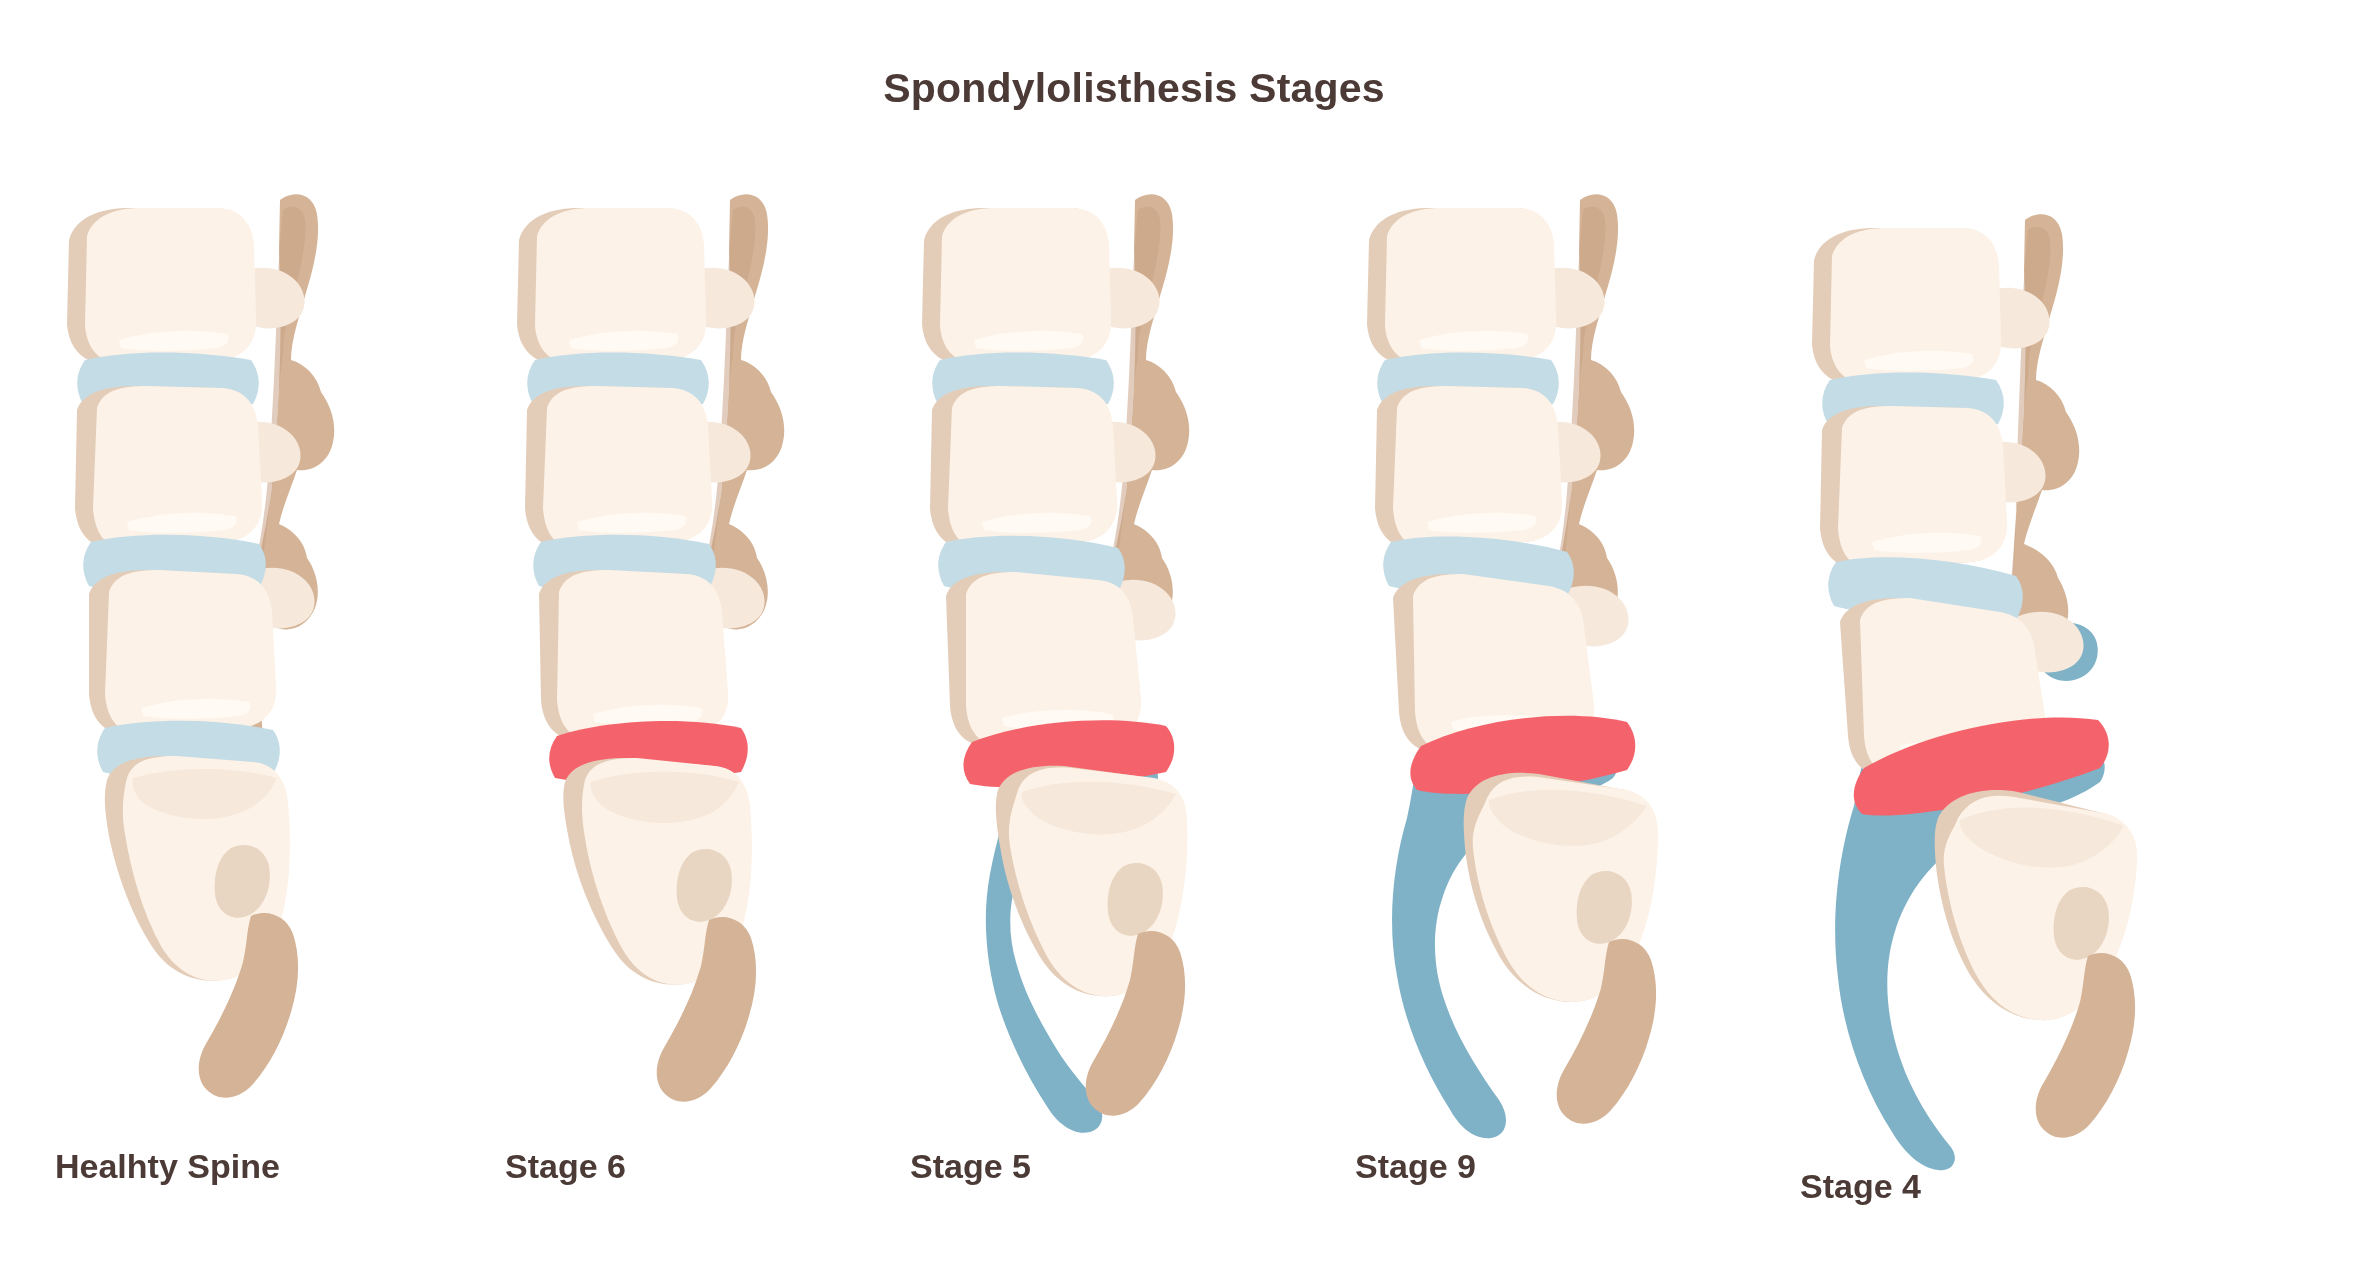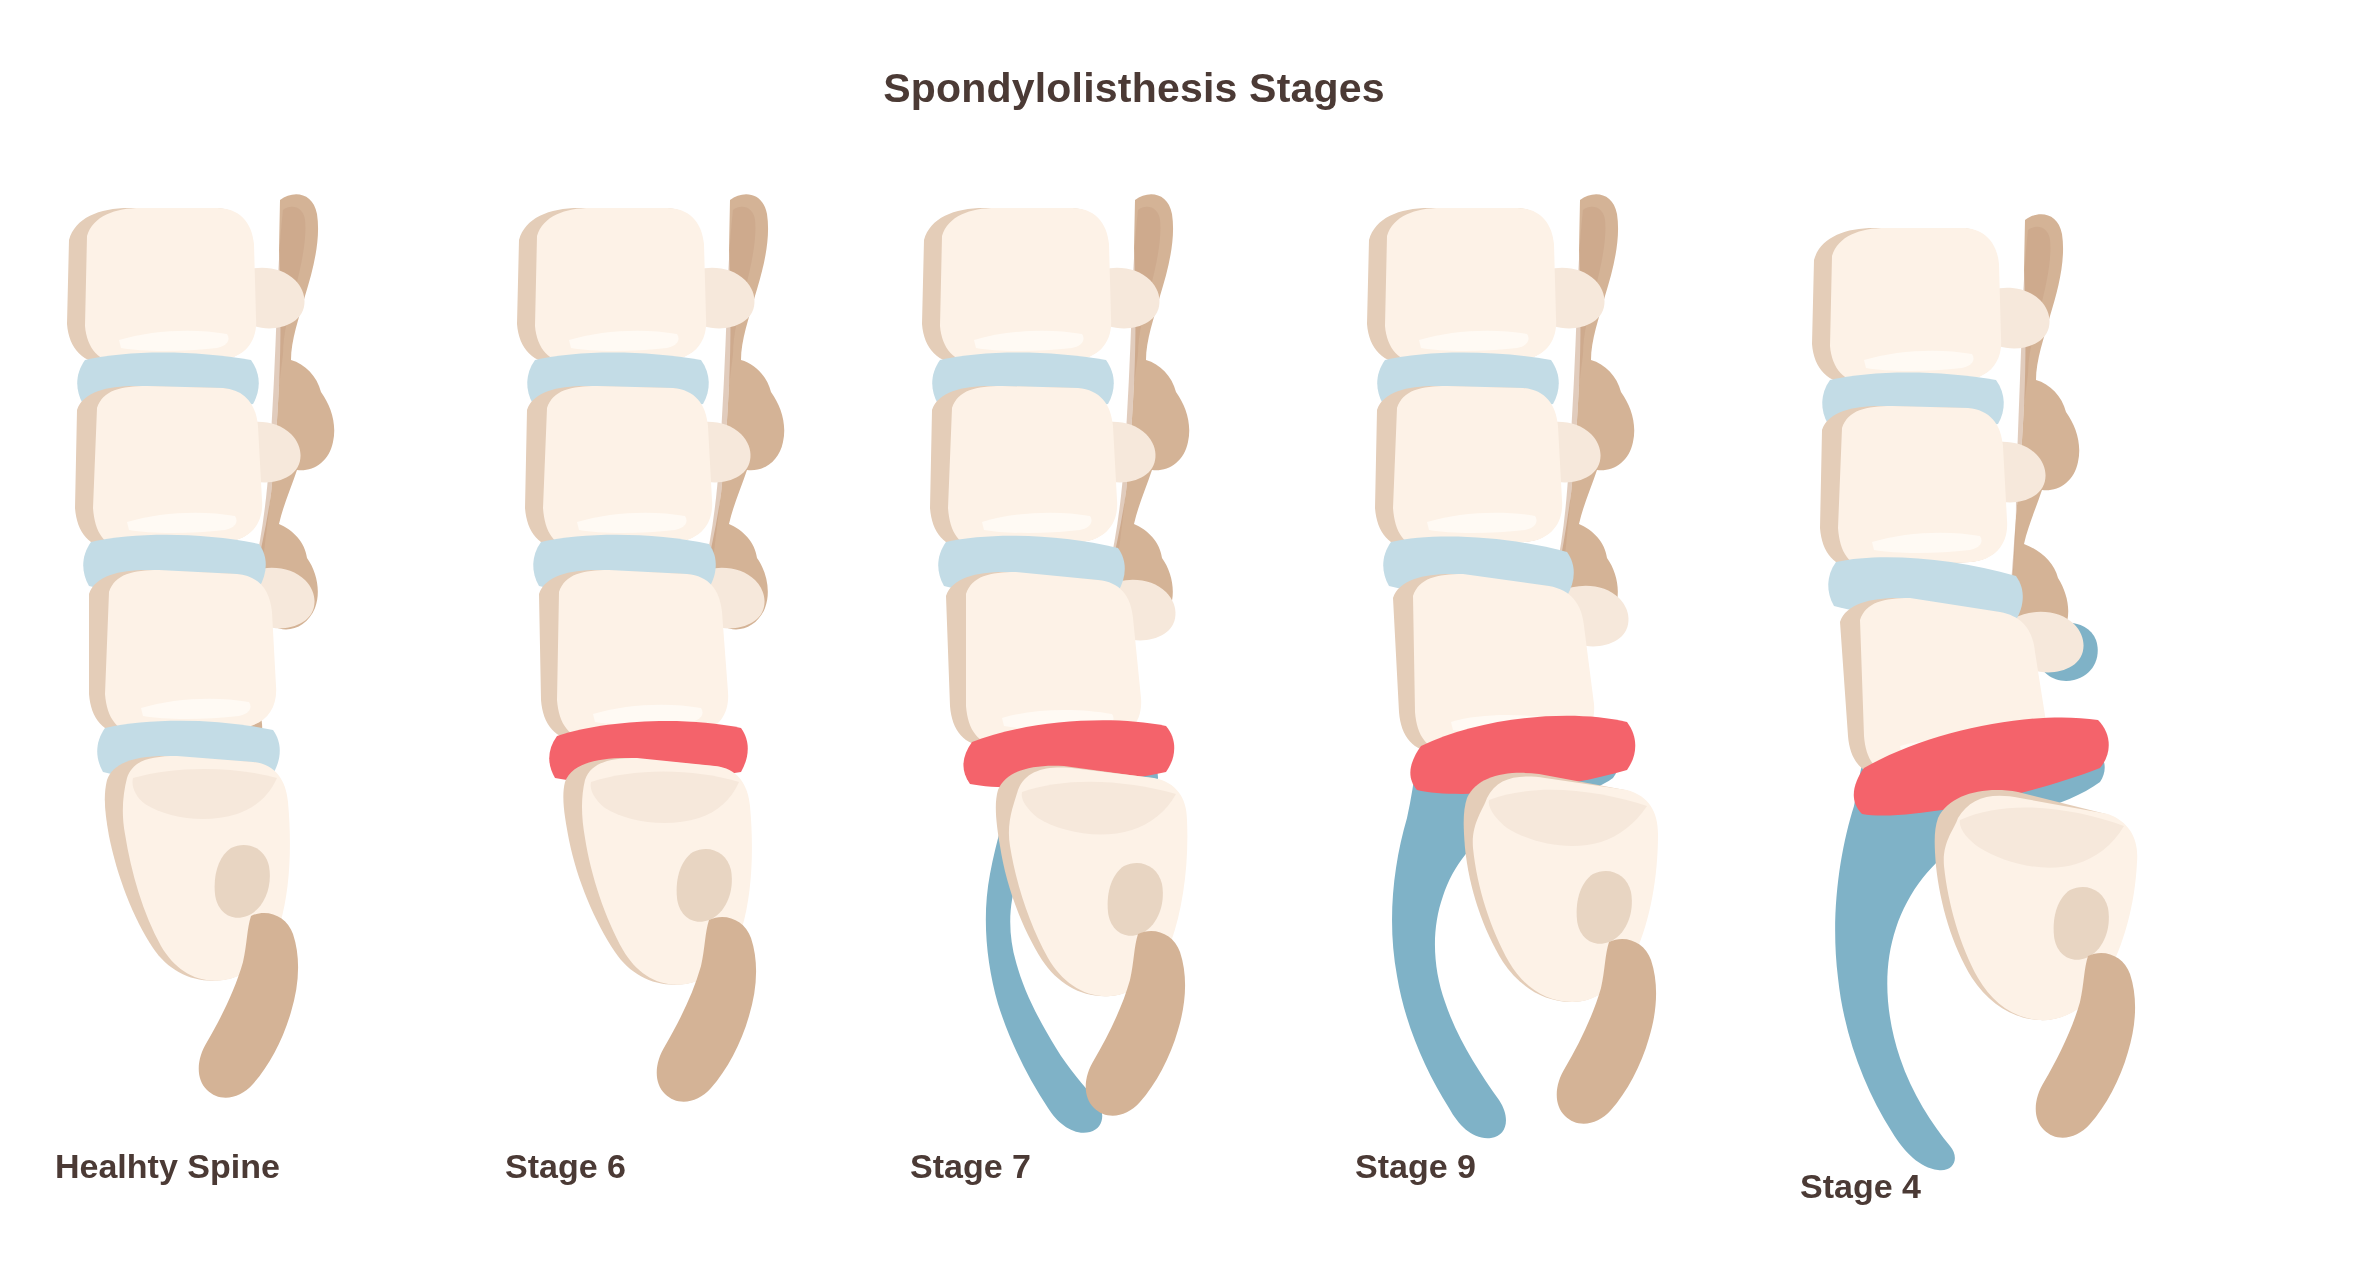--- a/index.html
+++ b/index.html
@@ -317,21 +317,21 @@
         <path d="M214 666 C230 658 248 666 252 684 C256 706 246 728 230 734
                  C214 740 200 730 198 712 C196 692 202 674 214 666 Z" fill="#e8d5c2"></path>
       </g>
       <g>
         <path d="M228 734 C244 726 264 734 270 752 C278 776 276 804 268 830
                  C260 858 246 884 230 902 C216 918 196 920 184 908 C172 896 174 876 184 860
                  C198 836 212 808 220 780 C224 762 224 746 228 734 Z" fill="#d4b396"></path>
       </g>
     </svg>
   </div>
-  <div class="panel-label" id="label-stage2">Stage 7</div>
+  <div class="panel-label" id="label-stage2">Stage 5</div>
 
   <div class="panel" id="panel-stage3">
     <svg viewBox="0 0 470 940" xmlns="http://www.w3.org/2000/svg">
       <g>
         <path d="M66 544 C104 528 180 524 240 536 C262 542 270 562 258 578
                  C230 598 180 606 146 624 C118 640 98 666 88 696
                  C76 730 78 768 90 802 C102 838 124 872 144 900
                  C156 918 152 936 136 938 C118 940 104 926 94 908
                  C70 870 50 824 42 776 C32 722 38 666 52 618 C58 592 60 566 66 544 Z" fill="#7fb2c7"></path>
       </g>

